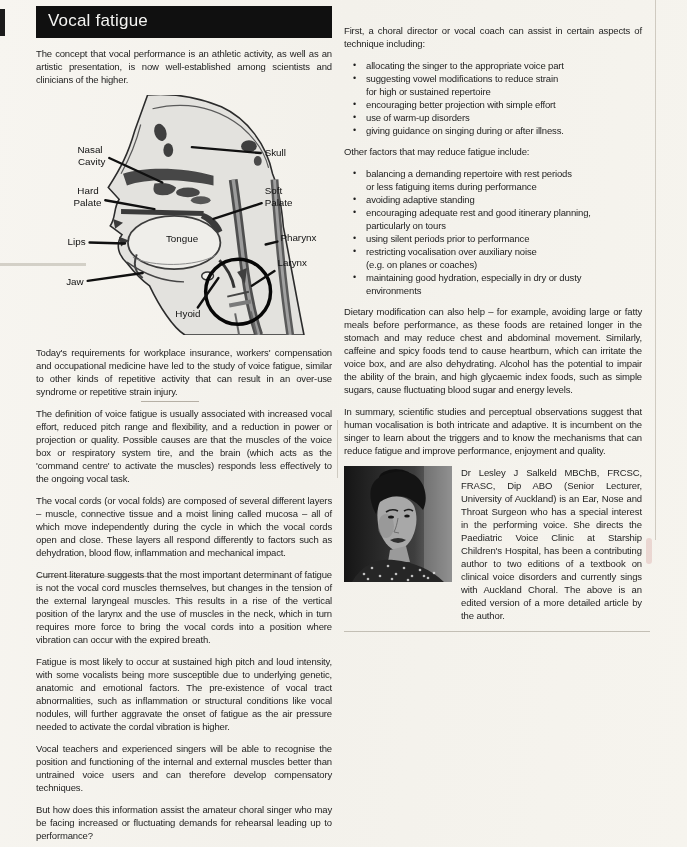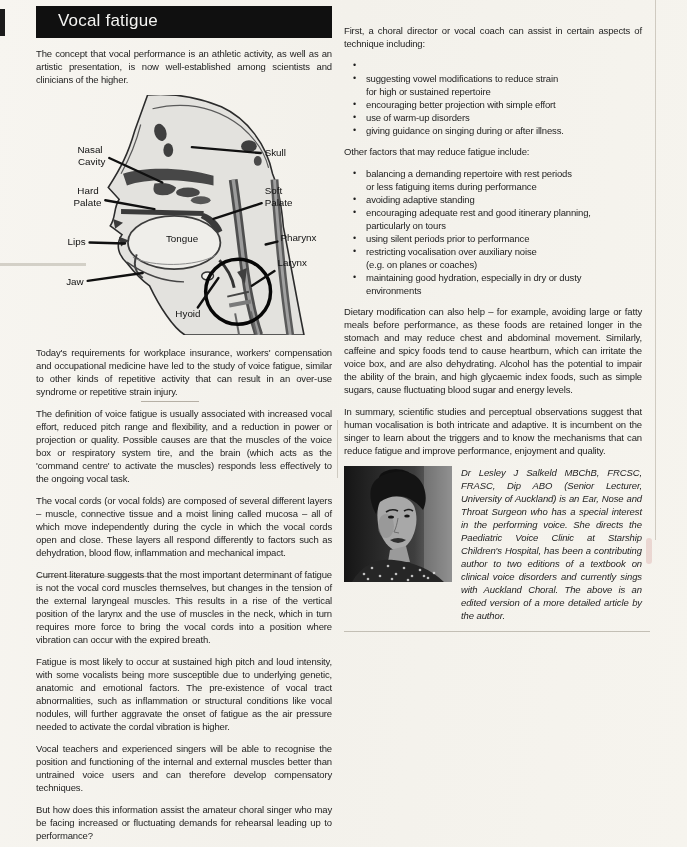--- a/index.html
+++ b/index.html
@@ -9,42 +9,42 @@
     overflow:hidden; color:#1e1e1e;
     font-family:"Liberation Sans", sans-serif;
   }
   .col { position:absolute; }
   .col-left  { left:36px; top:6px;  width:296px; }
   .col-right { left:344px; top:24px; width:298px; }
 
   .title-bar {
     background:#101010; color:#f4f4f2;
     font-size:17px; letter-spacing:.2px;
-    padding:5px 10px 7px 22px; margin-bottom:9px;
+    padding:5px 10px 7px 12px; margin-bottom:9px;
   }
   .byline {
     font-weight:bold; font-style:italic;
     font-size:11px; letter-spacing:-.1px; margin-bottom:11px;
   }
   p.body {
     font-size:9.5px; line-height:13px; letter-spacing:-.15px;
     text-align:justify; margin:0 0 9px 0;
   }
   .diagram-wrap { margin:1px 0 7px 0; }
 
   .section-intro { margin-bottom:3px; }
   ul.bullet-list { list-style:none; margin:0 0 8px 0; padding:0; }
   li.bullet-item { display:flex; font-size:9.5px; line-height:13px; letter-spacing:-.15px; }
   .bullet-dot  { flex:none; width:13px; padding-left:9px; font-size:9px; }
   .bullet-text { white-space:pre-line; }
 
   .bio { display:flex; gap:9px; margin-top:3px; }
   .bio-photo { flex:none; width:108px; height:116px; }
   .bio-text {
-    font-style:italic; font-size:9.5px; line-height:13px;
+    font-size:9.5px; line-height:13px;
     letter-spacing:-.1px; text-align:justify;
   }
   .bio-rule { margin-top:9px; margin-right:-8px; height:1px; background:#c3bfb5; border:0; }
 
   svg text { font-family:"Liberation Sans", sans-serif; }
 
   
   .artifact { position:absolute; pointer-events:none; }
   .edge-mark   { left:0; top:9px; width:5px; height:27px; background:#1b1b1b; }
   .scan-line-r { left:655px; top:0; width:1px; height:540px; background:rgba(162,154,138,.45); }
@@ -179,20 +179,21 @@
     <p class="body">Fatigue is most likely to occur at sustained high pitch and loud intensity, with some vocalists being more susceptible due to underlying genetic, anatomic and emotional factors. The pre-existence of vocal tract abnormalities, such as inflammation or structural conditions like vocal nodules, will further aggravate the onset of fatigue as the air pressure needed to activate the cordal vibration is higher.</p>
     <p class="body">Vocal teachers and experienced singers will be able to recognise the position and functioning of the internal and external muscles better than untrained voice users and can therefore develop compensatory techniques.</p>
     <p class="body">But how does this information assist the amateur choral singer who may be facing increased or fluctuating demands for rehearsal leading up to performance?</p>
   </div>
 
   <div class="col col-right">
     <p class="body section-intro">First, a choral director or vocal coach can assist in certain aspects of technique including:</p>
     <ul class="bullet-list">
       <li class="bullet-item">
           <span class="bullet-dot">•</span>
+          <span class="bullet-text">allocating the singer to the appropriate voice part</span>
         </li>
       <li class="bullet-item">
           <span class="bullet-dot">•</span>
           <span class="bullet-text">suggesting vowel modifications to reduce strain
 for high or sustained repertoire</span>
         </li>
       <li class="bullet-item">
           <span class="bullet-dot">•</span>
           <span class="bullet-text">encouraging better projection with simple effort</span>
         </li>

